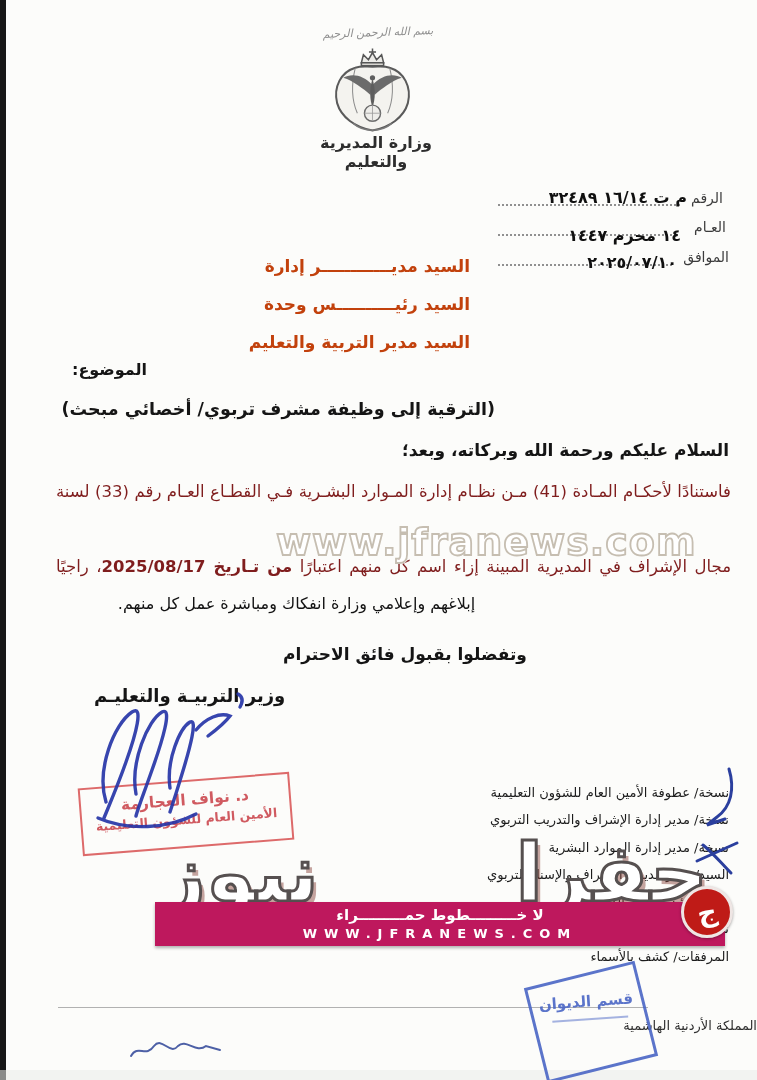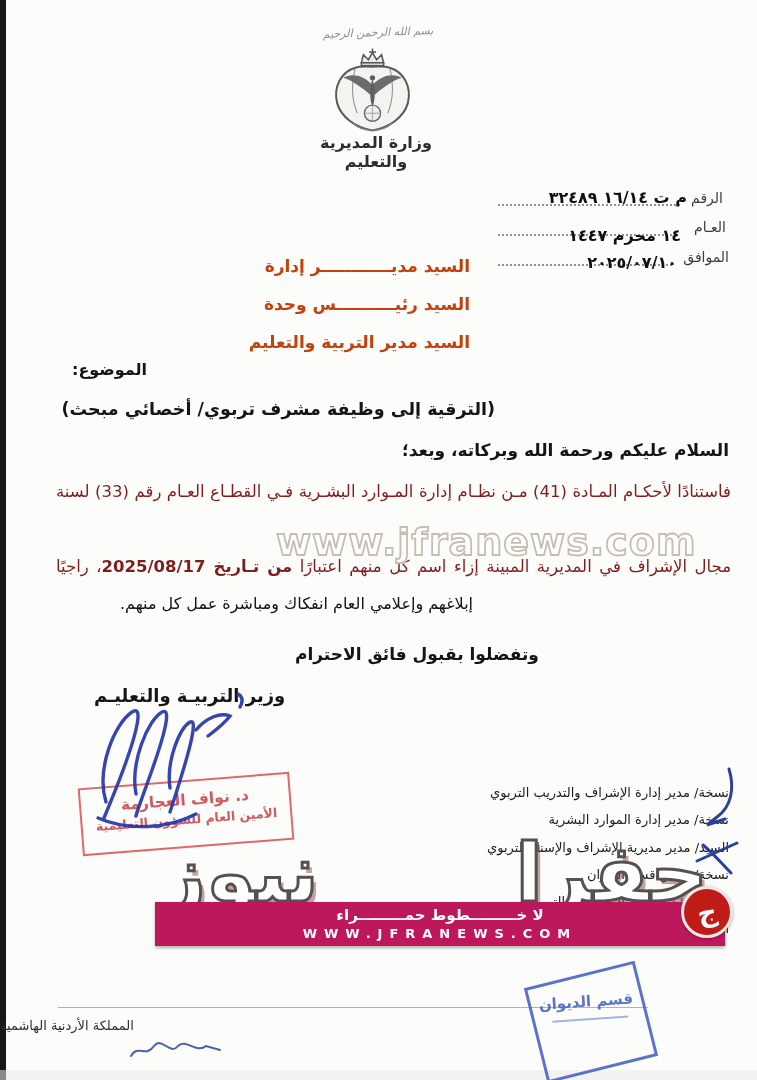--- a/index.html
+++ b/index.html
@@ -26,21 +26,21 @@
   .subject-label { left:72px; top:360px; font-size:16px; font-weight:bold; }
   .subject-value { right:262px; top:399px; font-size:17.5px; font-weight:bold; white-space:nowrap; }
   .greeting { right:28px; top:440px; font-size:17px; font-weight:bold;margin-left:26px; }
 
   .bline { left:56px; right:26px; font-size:16.5px; color:#7f1d1d; text-align:justify;
            text-align-last:justify; -moz-text-align-last:justify; white-space:nowrap; }
   .bline b { font-weight:bold; }
   .bline-last { left:56px; right:220px; top:594px; font-size:16px; color:#121212; text-align:center;
                 text-align-last:center; white-space:nowrap; }
 
-  .closing { left:283px; top:644px; font-size:17px; font-weight:bold;margin-left:12px; }
+  .closing { left:283px; top:644px; font-size:17px; font-weight:bold; }
   .minister-title { left:94px; top:685px; font-size:18px; font-weight:bold; white-space:nowrap; }
 
   .sig { left:78px; top:690px; width:205px; height:155px; z-index:3; }
   .red-stamp { left:80px; top:780px; width:212px; height:68px; transform:rotate(-4.5deg);
                border:2.5px solid #dd6a6a; color:#d05a60; text-align:center; padding-top:7px;
                z-index:2; }
   .red-stamp .n { font-size:15.5px; font-weight:bold; line-height:1.5; }
   .red-stamp .t { font-size:12.5px; font-weight:bold; }
 
   .cc { right:28px; top:779px; text-align:right; font-size:13px; line-height:27.3px; color:#1c1c1c;
@@ -67,21 +67,21 @@
   .logo-circle span { color:#fff; font-size:27px; font-weight:bold; transform:rotate(-12deg); }
 
   .diwan-stamp { left:534px; top:973px; width:114px; height:98px; border:3px solid #4a66c5;
                  transform:rotate(-14deg); z-index:2; opacity:.9; }
   .diwan-stamp .dt { transform:rotate(10deg); color:#4a66c5; font-weight:bold; font-size:15px;
                      margin-top:16px; text-align:center; }
   .diwan-stamp .ds { transform:rotate(10deg); margin:8px auto 0; width:70%;
                      border-top:2px solid rgba(74,102,197,.55); }
 
   .footer-rule { left:58px; top:1007px; width:590px; border-top:1px solid #b1b1b1; }
-  .footer-1 { left:0; right:0; top:1018px; text-align:left; font-size:13px; color:#2f2f2f; }
+  .footer-1 { left:0; right:0; top:1018px; text-align:right; font-size:13px; color:#2f2f2f; }
   .footer-2 { left:0; right:0; top:1039px; text-align:center; font-size:11.5px; color:#3d3d3d; }
   .footer-squiggle { left:126px; top:1036px; width:104px; height:30px; z-index:2; }
 </style>
 </head>
 <body>
 
 <div class="page">
 
   <div class="abs scan-edge"></div>
 
@@ -124,21 +124,21 @@
     <div>السيد مدير التربية والتعليم</div>
   </div>
 
   <div class="abs subject-label">الموضوع:</div>
   <div class="abs subject-value">(الترقية إلى وظيفة مشرف تربوي/ أخصائي مبحث)</div>
 
   <div class="abs greeting">السلام عليكم ورحمة الله وبركاته، وبعد؛</div>
 
   <div class="abs bline" style="top:482px;"><span>فاستنادًا لأحكـام المـادة (41) مـن نظـام إدارة المـوارد البشـرية فـي القطـاع العـام رقم (33) لسنة</span></div>
   <div class="abs bline" style="top:557px;"><span>مجال الإشراف في المديرية المبينة إزاء اسم كل منهم اعتبارًا </span><b>من تـاريخ 2025/08/17</b><span>، راجيًا</span></div>
-  <div class="abs bline-last">إبلاغهم وإعلامي العام انفكاك ومباشرة عمل كل منهم.</div>
+  <div class="abs bline-last">إبلاغهم وإعلامي وزارة انفكاك ومباشرة عمل كل منهم.</div>
 
   <div class="abs closing">وتفضلوا بقبول فائق الاحترام</div>
   <div class="abs minister-title">وزير التربيـة والتعليـم</div>
 
   <svg class="abs sig" viewBox="0 0 205 155">
     <g stroke="#2736a8" stroke-width="3.4" fill="none" stroke-linecap="round" opacity="0.92">
       <path d="M28,112 C18,80 36,34 54,22 C66,14 58,44 48,72 C40,95 30,118 26,128"></path>
       <path d="M58,104 C52,72 70,30 84,22 C95,16 84,52 74,80 C66,103 60,118 58,126"></path>
       <path d="M92,98 C88,70 102,38 112,32 C120,28 112,58 104,84 C98,104 94,116 92,122"></path>
       <path d="M118,40 C128,28 142,22 152,26 C146,34 138,40 130,46"></path>
@@ -146,20 +146,21 @@
       <path d="M20,128 C50,141 90,139 118,124"></path>
     </g>
   </svg>
 
   <div class="abs red-stamp">
     <div class="n">د. نواف العجارمة</div>
     <div class="t">الأمين العام للشؤون التعليمية</div>
   </div>
 
   <div class="abs cc">
+    <div>نسخة/ عطوفة الأمين العام للشؤون التعليمية</div>
     <div>نسخة/ مدير إدارة الإشراف والتدريب التربوي</div>
     <div>نسخة/ مدير إدارة الموارد البشرية</div>
     <div>السيد/ مدير مديرية الإشراف والإسناد التربوي</div>
     <div>نسخة/ رئيس قسم الديوان</div>
     <div>نسخة/ رئيس قسم المعلومات التربوية</div>
     <div>المرفقات/ كشف بالأسماء</div>
   </div>
 
   <svg class="abs checks" viewBox="0 0 58 122">
     <g stroke="#2b3f9e" stroke-width="3" fill="none" stroke-linecap="round">

